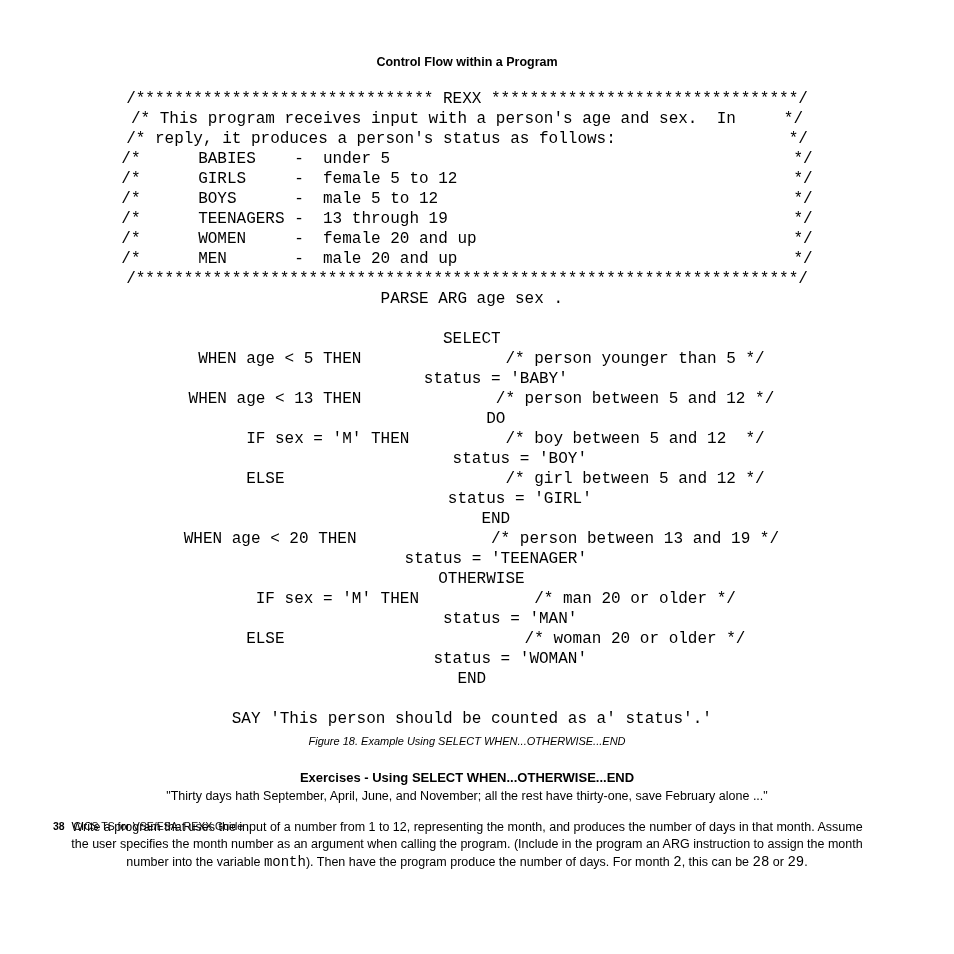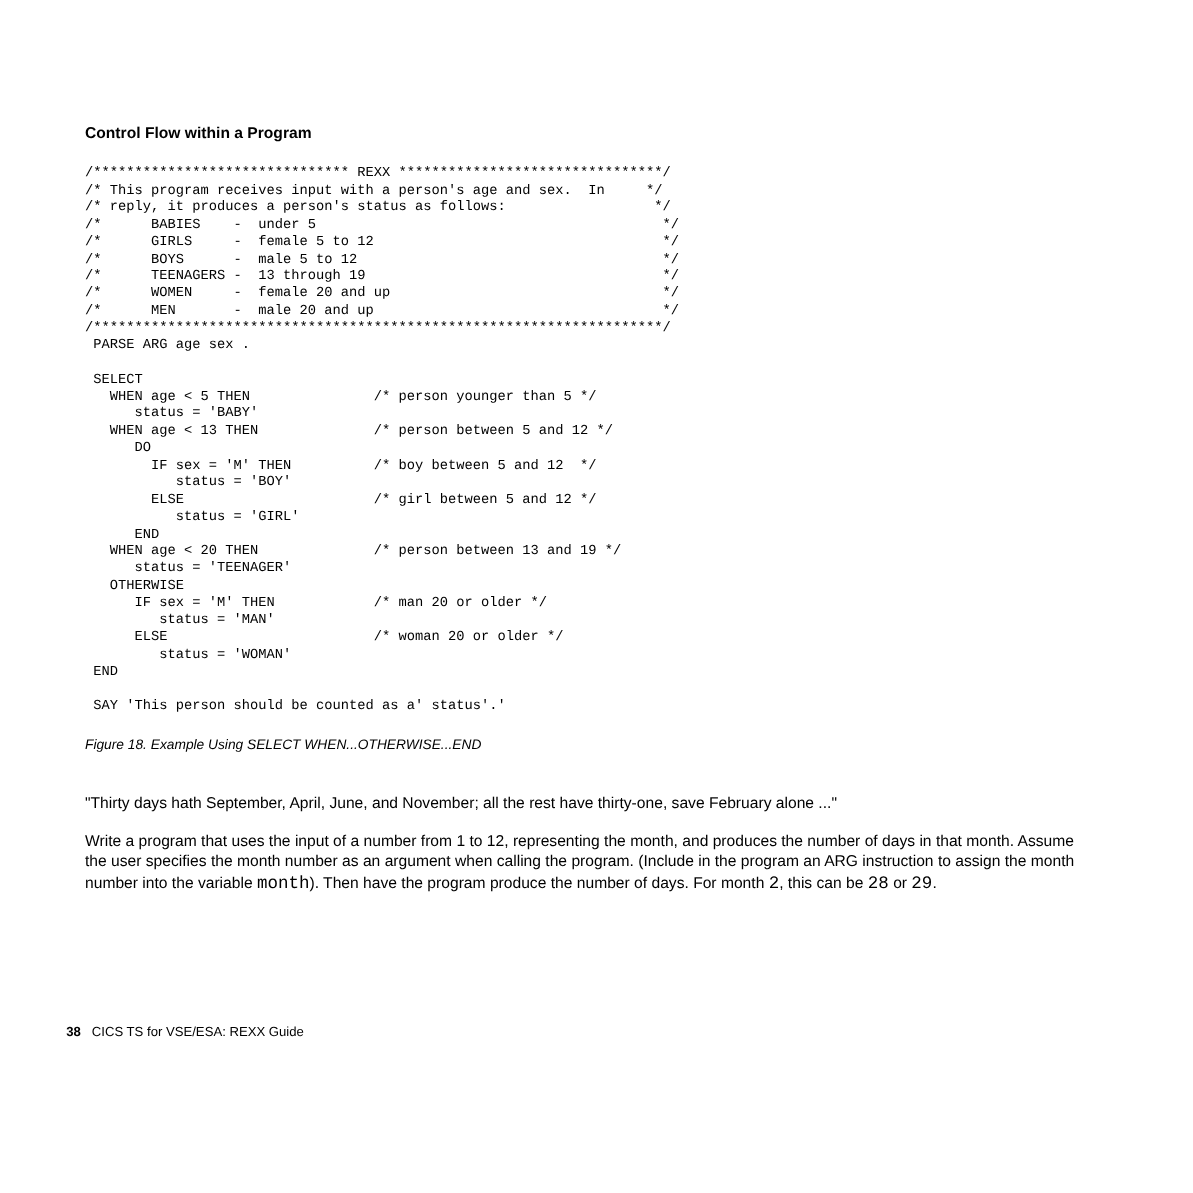--- a/index.html
+++ b/index.html
@@ -8,39 +8,40 @@
     font-family: Arial, Helvetica, sans-serif;
     color: #000;
     font-size: 12.5px;
     line-height: 1.35;
   }
   .page {
     width: 954px;
     height: 881px;
     position: relative;
     box-sizing: border-box;
-    padding: 98px 88px 0 68px;
+    padding: 54px 88px 0 68px;
+    text-align: center;
   }
   .section-title {
     font-weight: bold;
     font-size: 12.5px;
     margin-bottom: 18px;
   }
   .code {
     font-family: "Courier New", Courier, monospace;
-    font-size: 11px;
+    font-size: 16px;
     white-space: pre;
     line-height: 1.25;
-    margin-bottom: 16px;
+    margin-bottom: 5px;
   }
   .fig-caption {
     font-style: italic;
     font-size: 11px;
     margin-top: 4px;
-    margin-bottom: 30px;
+    margin-bottom: 20px;
   }
   .body-text {
     font-size: 12.5px;
     margin-bottom: 14px;
   }
   .sub-title {
     font-weight: bold;
     font-size: 13px;
     margin-bottom: 2px;
     margin-top: 18px;
@@ -99,20 +100,21 @@
          status = 'MAN'
       ELSE                         /* woman 20 or older */
          status = 'WOMAN'
  END
 
  SAY 'This person should be counted as a' status'.'</div>
 
   <div class="fig-caption">Figure 18. Example Using SELECT WHEN...OTHERWISE...END</div>
 
 
+  <div class="sub-title">Exercises - Using SELECT WHEN...OTHERWISE...END</div>
 
   <div class="body-text">"Thirty days hath September, April, June, and November; all the rest have thirty-one, save February alone ..."</div>
 
   <div class="body-text">
     <span>Write a program that uses the input of a number from 1 to 12, representing the month, and produces the number of days in that month. Assume the user specifies the month number as an argument when calling the program. (Include in the program an ARG instruction to assign the month number into the variable </span><span class="inline-code">month</span><span>). Then have the program produce the number of days. For month </span><span class="inline-code">2</span><span>, this can be </span><span class="inline-code">28</span><span> or </span><span class="inline-code">29</span><span>.</span>
   </div>
 
 
   <div class="footer">
     <span class="pg">38</span>&nbsp;&nbsp;&nbsp;<span>CICS TS for VSE/ESA: REXX Guide</span>

